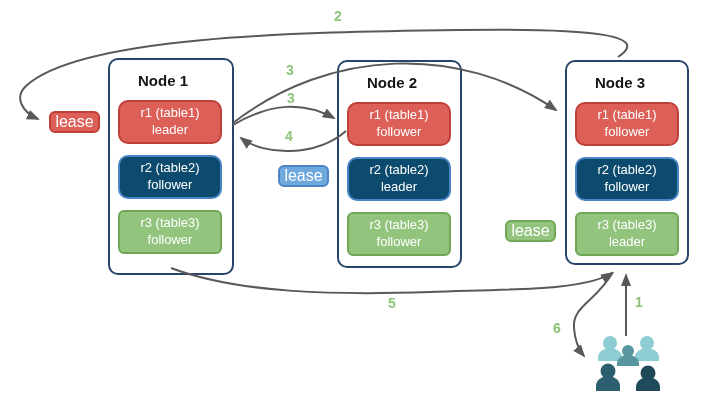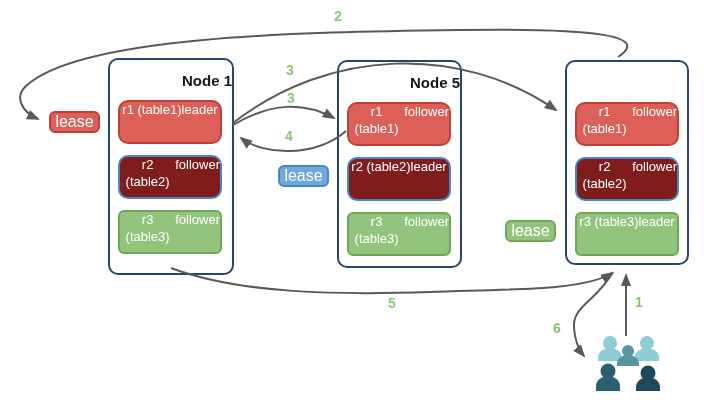--- a/index.html
+++ b/index.html
@@ -8,32 +8,32 @@
     font-family:"Liberation Sans", sans-serif; overflow:hidden;
   }
   .node {
     position:absolute; background:#ffffff;
     border:2px solid #2a456b; border-radius:10px;
   }
   .n1 { left:108px; top:58px;  width:122px; height:213px; }
   .n2 { left:337px; top:60px;  width:121px; height:204px; }
   .n3 { left:565px; top:60px;  width:120px; height:201px; }
   .node-title {
-    position:absolute; top:12px; left:0; right:0; text-align:right;
-    font-size:15px; font-weight:bold; color:#161616;
+    position:absolute; top:12px; left:0; right:0; text-align:left;
+    font-size:15px; font-weight:bold; color:#161616;padding-left:28px;
   }
   .replica {
     position:absolute; left:8px; width:100px; height:40px;
     border:2px solid; border-radius:10px; color:#ffffff; font-size:13px;
-    text-align:center; display:flex; flex-direction:row;
+    text-align:center; display:flex; flex-direction:column;
     justify-content:center; line-height:1.3;
   }
   .r1 { top:40px; } .r2 { top:95px; } .r3 { top:150px;border-radius:6px; }
   .replica.red   { background:#dc5f58; border-color:#bf4039; }
-  .replica.blue  { background:#7f1d1d; border-color:#4a86c6; }
+  .replica.blue  { background:#0c4a6e; border-color:#4a86c6; }
   .replica.green { background:#93c47d; border-color:#6fa757; }
   .lease {
     position:absolute; width:47px; height:18px; border:2px solid;
     border-radius:6px; color:#ffffff; font-size:16px; text-align:center;
     line-height:18px;
   }
   .lease.red   { left:49px;  top:111px; background:#dc5f58; border-color:#bf4039; }
   .lease.blue  { left:278px; top:165px; background:#6fa8dc; border-color:#4a86c6; }
   .lease.green { left:505px; top:220px; background:#93c47d; border-color:#6fa757; }
   .step {
@@ -64,36 +64,37 @@
       <span>r2 (table2)</span>
       <span>follower</span>
     </div>
     <div class="replica green r3">
       <span>r3 (table3)</span>
       <span>follower</span>
     </div>
   </div>
 
   <div class="node n2">
-    <div class="node-title">Node 5</div>
+    <div class="node-title">Node 2</div>
     <div class="replica red r1">
       <span>r1 (table1)</span>
       <span>follower</span>
     </div>
     <div class="replica blue r2">
       <span>r2 (table2)</span>
       <span>leader</span>
     </div>
     <div class="replica green r3">
       <span>r3 (table3)</span>
       <span>follower</span>
     </div>
   </div>
 
   <div class="node n3">
+    <div class="node-title">Node 3</div>
     <div class="replica red r1">
       <span>r1 (table1)</span>
       <span>follower</span>
     </div>
     <div class="replica blue r2">
       <span>r2 (table2)</span>
       <span>follower</span>
     </div>
     <div class="replica green r3">
       <span>r3 (table3)</span>

